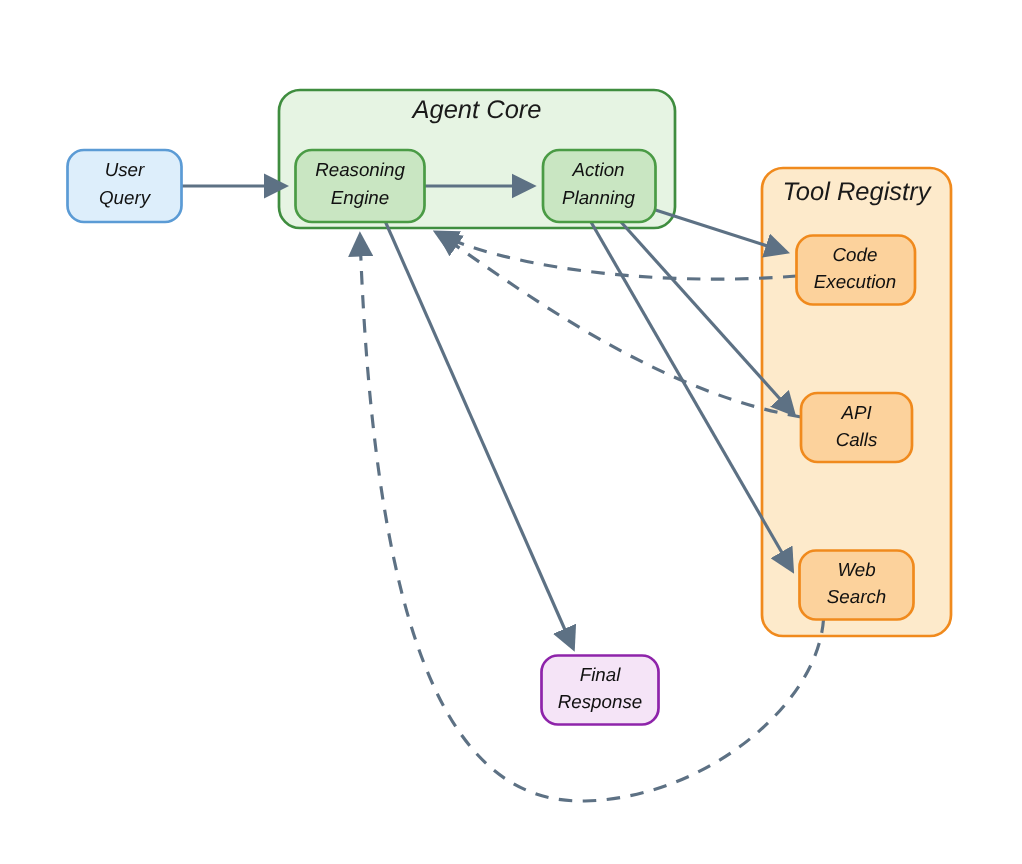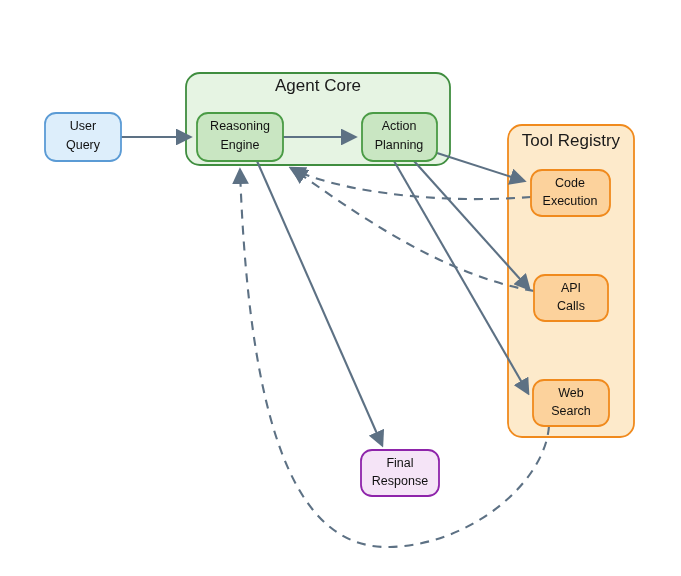--- a/index.html
+++ b/index.html
@@ -10,23 +10,24 @@
   body {
     width: 681px;
     height: 576px;
     font-family: "Liberation Sans", sans-serif;
     position: relative;
     overflow: hidden;
   }
   #diagram-root {
     position: absolute;
     left: 0;
-    top: 13px;
+    top: 0;
     width: 681px;
     height: 468px;
+    font-style: italic;
   }
   svg#flow {
     position: absolute;
     left: 0;
     top: 0;
     width: 681px;
     height: 576px;
     display: block;
   }
   .node-label {

